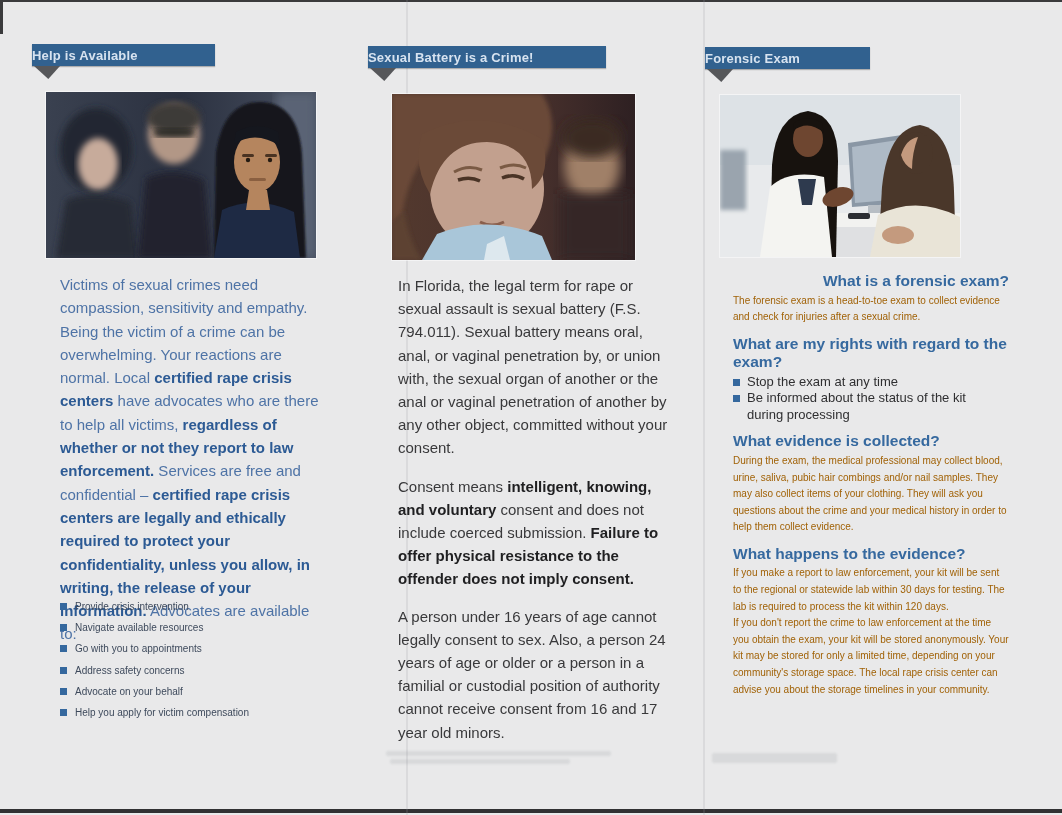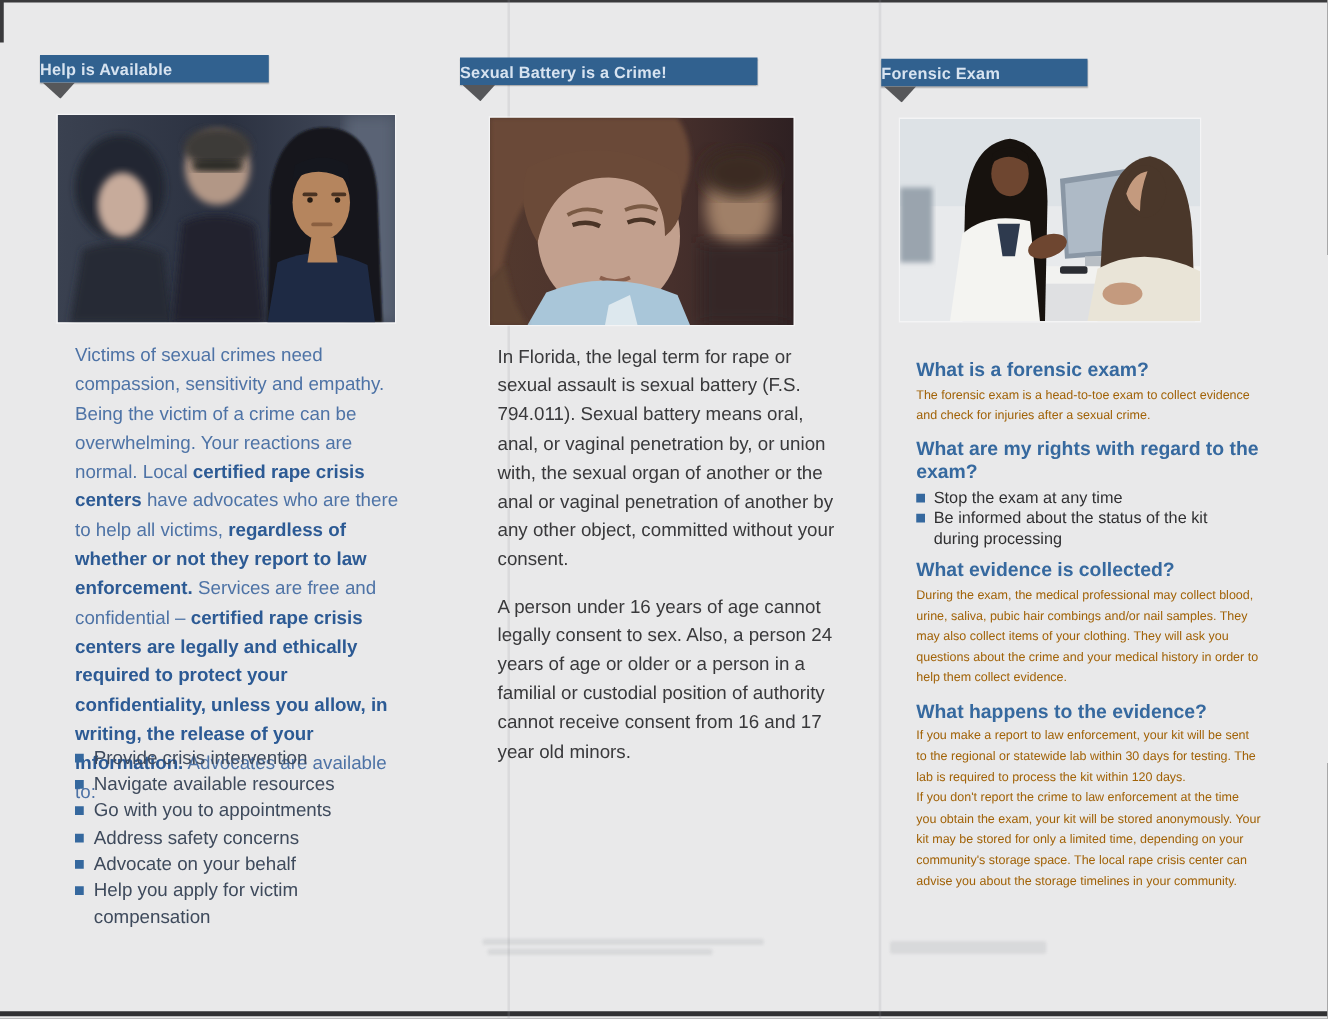--- a/index.html
+++ b/index.html
@@ -32,37 +32,37 @@
   
   .col-left-para{
     position:absolute;left:60px;top:273px;width:264px;
     font-size:15px;line-height:23.3px;color:#4e73a6;
   }
   .rich .b{font-weight:bold;}
   .col-left-para .b{color:#2c5a94;}
   ul.bullets{list-style:none;margin:0;padding:0;}
   .col-left-bullets{
     position:absolute;left:60px;top:596px;width:270px;
-    font-size:15px;line-height:21.2px;color:#3e4a5c;
+    font-size:10px;line-height:21.2px;color:#3e4a5c;
   }
   .col-left-bullets li{padding-left:15px;position:relative;}
   .col-left-bullets li::before{
     content:"";position:absolute;left:0;top:7px;width:7px;height:7px;background:#35689e;
   }
 
   
   .col-mid{position:absolute;left:398px;top:274px;width:270px;
     font-size:15px;line-height:23.2px;color:#39393b;}
   .col-mid .para{margin-bottom:12px;}
   .col-mid .b{color:#1f1f21;}
 
   
   .col-right{position:absolute;left:733px;top:272px;width:276px;color:#333;}
   .qa-heading{font-size:15.5px;line-height:18.5px;font-weight:bold;color:#36699f;margin:9px 0 2px 0;}
-  .qa-heading.first{margin-top:16px;}
+  .qa-heading.first{margin-top:0;text-align:right;}
   .qa-body{font-size:10px;line-height:16.6px;color:#a16207;}
   .col-right ul.bullets{font-size:13px;line-height:16.6px;color:#2f2f31;margin:1px 14px 0 0;}
   .col-right li{padding-left:14px;position:relative;}
   .col-right li::before{
     content:"";position:absolute;left:0;top:5px;width:7px;height:7px;background:#35689e;
   }
 </style>
 </head>
 <body>
 
@@ -175,20 +175,21 @@
         <path d="M88 128 Q100 134 112 128" stroke="#8a5f4c" stroke-width="3" fill="none"></path>
 
         <path d="M30 166 L45 140 Q95 120 150 142 L160 166 Z" fill="#a9c6d9"></path>
         <path d="M95 150 L112 142 L118 166 L92 166 Z" fill="#dde8ee"></path>
         <path d="M0 130 L12 118 Q18 150 30 166 L0 166 Z" fill="#5d4233" filter="url(#blur2)"></path>
       </svg>
     </div>
 
     <div class="col-mid">
       <div class="para rich"><span>In Florida, the legal term for rape or sexual assault is sexual battery (F.S. 794.011). Sexual battery means oral, anal, or vaginal penetration by, or union with, the sexual organ of another or the anal or vaginal penetration of another by any other object, committed without your consent.</span></div>
+      <div class="para rich" style="margin-top:15px;"><span>Consent means </span><span class="b">intelligent, knowing, and voluntary</span><span> consent and does not include coerced submission. </span><span class="b">Failure to offer physical resistance to the offender does not imply consent.</span></div>
       <div class="para rich" style="margin-top:14px;"><span>A person under 16 years of age cannot legally consent to sex. Also, a person 24 years of age or older or a person in a familial or custodial position of authority cannot receive consent from 16 and 17 year old minors.</span></div>
     </div>
   </div>
 
   <div>
     <div class="banner" style="left:705px;top:47px;width:165px;">
       <span>Forensic Exam</span>
     </div>
     <div class="fold" style="left:707px;top:69px;"></div>
 

